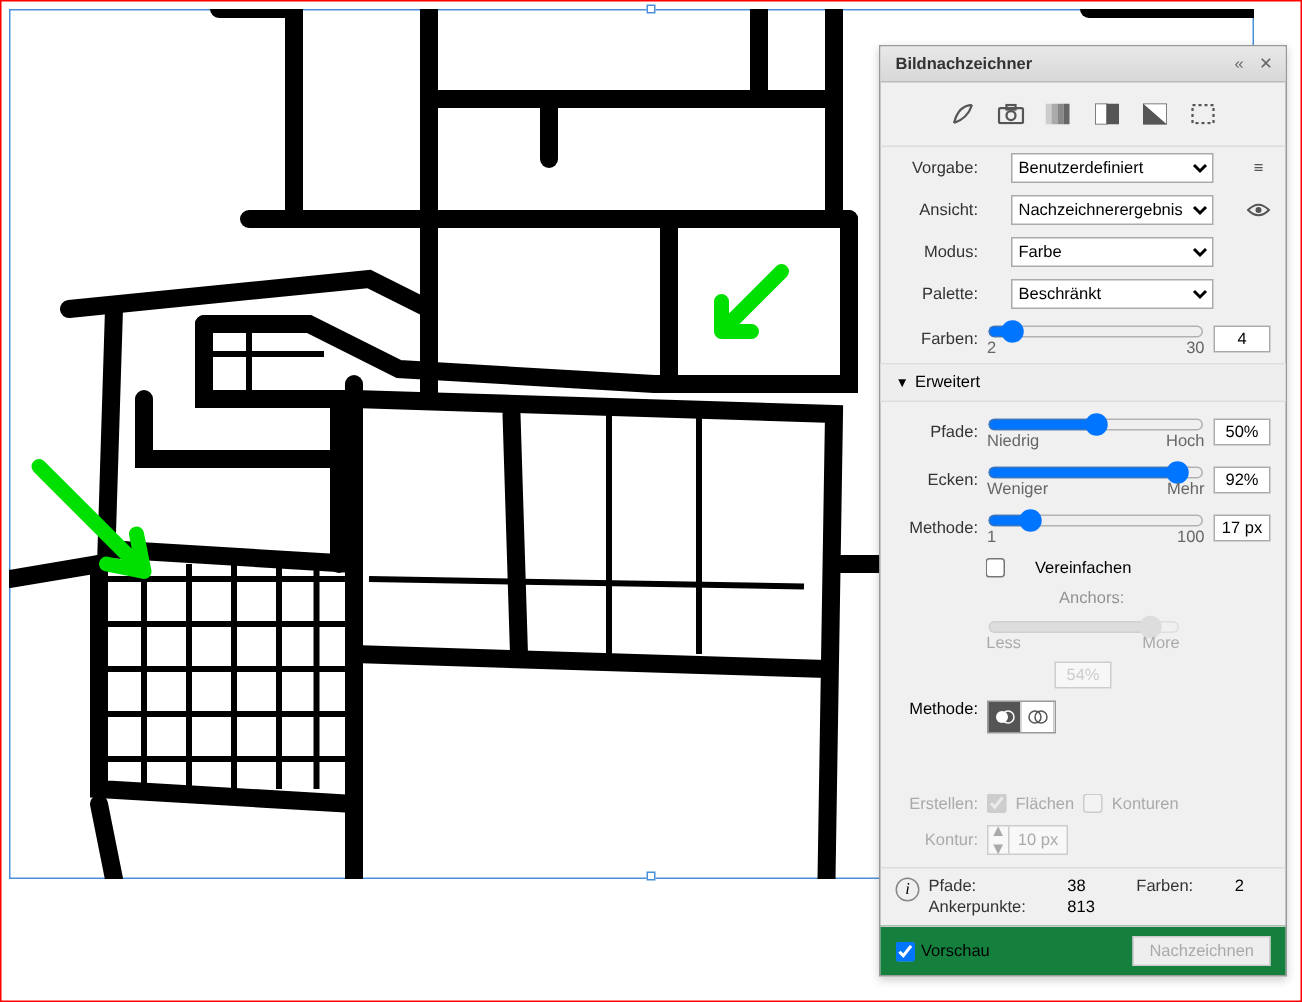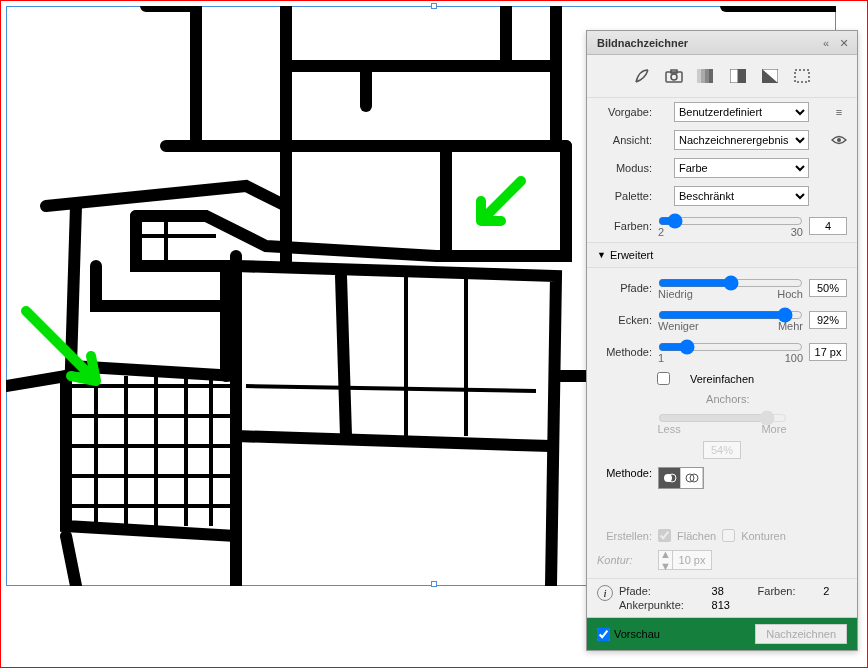--- a/index.html
+++ b/index.html
@@ -63,21 +63,21 @@
 .stats .stat-grid .k { color: #333; }
 
 .footer { display: flex; align-items: center; justify-content: space-between; padding: 6px 10px; border-top: 1px solid #ccc; background: #15803d; }
 .footer .vorschau { display: flex; align-items: center; gap: 4px; }
 .footer .btn { padding: 3px 10px; background: #eee; border: 1px solid #ccc; color: #aaa; }
 
 .disabled-text { color: #aaa; }
 .disabled-slider { opacity: 0.5; flex-direction: column; }
 
 .kontur-row { display: flex; align-items: center; padding: 4px 10px; gap: 6px; color: #aaa; }
-.kontur-row .label { width: 55px; text-align: left; font-style: italic; }
+.kontur-row .label { width: 55px; text-align: right; }
 .kontur-row .stepper { display: flex; align-items: center; border: 1px solid #ccc; background: #f8f8f8; }
 .kontur-row .stepper .arrows { width: 14px; height: 18px; border-right: 1px solid #ccc; display: flex; flex-direction: column; font-size: 6px; align-items: center; justify-content: center; }
 .kontur-row .stepper .val { width: 38px; text-align: center; line-height: 18px; }
 
 .arrow-ann { position: absolute; pointer-events: none; }
 </style>
 </head>
 <body>
 
 <div class="canvas-area">

